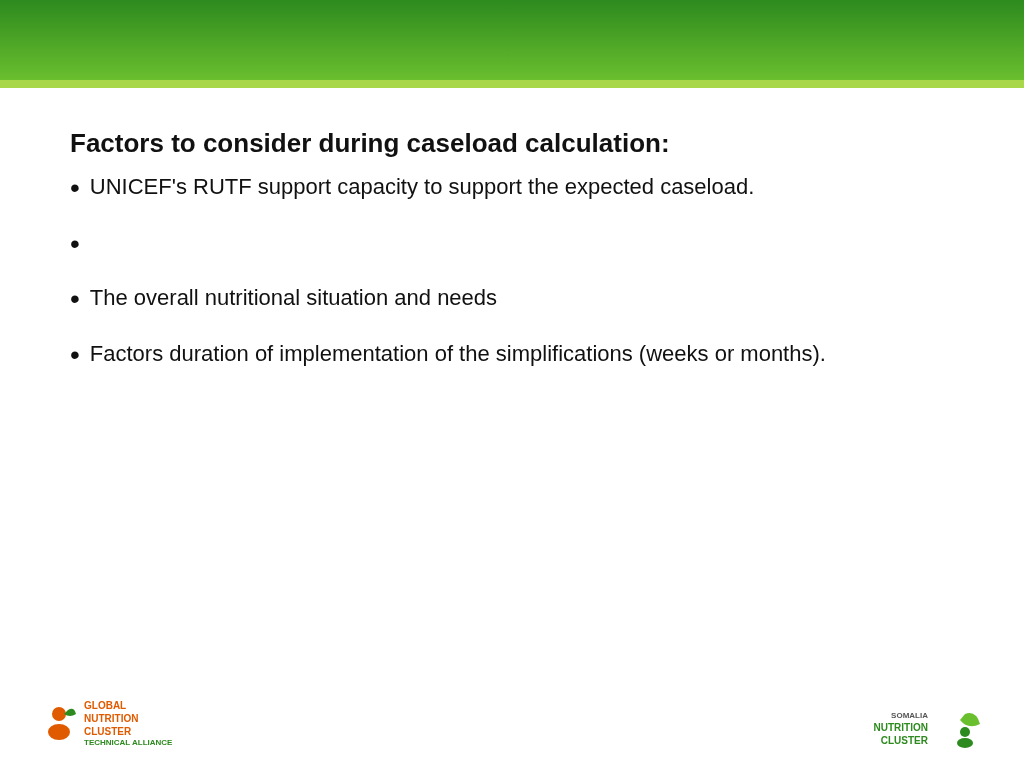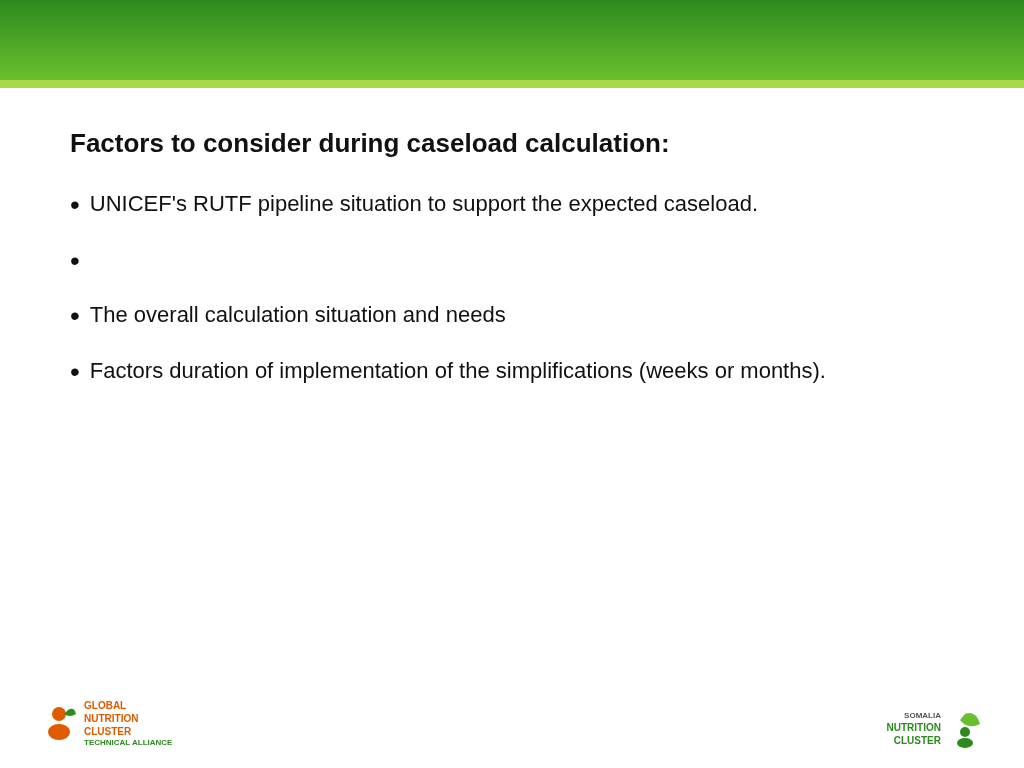--- a/index.html
+++ b/index.html
@@ -36,21 +36,21 @@
 
     
     .content {
       padding: 40px 70px 30px 70px;
     }
 
     .heading {
       font-size: 26px;
       font-weight: 900;
       color: #111111;
-      margin-bottom: 29px;
+      margin-bottom: 12px;
       font-family: Arial, sans-serif;
     }
 
     .bullet-list {
       list-style: none;
       padding: 0;
     }
 
     .bullet-list li {
       display: flex;
@@ -109,21 +109,21 @@
 
     .logo-left-text .ta {
       color: #2d8a1e;
       font-size: 8px;
     }
 
     
     .logo-right {
       display: flex;
       align-items: center;
-      gap: 5px;
+      gap: 18px;
     }
 
     .logo-right-text {
       font-size: 9px;
       font-weight: bold;
       color: #555;
       line-height: 1.3;
       text-transform: uppercase;
       text-align: right;
     }
@@ -158,28 +158,28 @@
   <div class="top-bar"></div>
   <div class="accent-line"></div>
 
   <div class="content">
 
     <div class="heading">Factors to consider during caseload calculation:</div>
 
     <ul class="bullet-list">
     <li>
           <span class="bullet-dot">•</span>
-          <span class="bullet-text">UNICEF's RUTF pipeline situation to support the expected caseload.</span>
+          <span class="bullet-text">UNICEF's RUTF support capacity to support the expected caseload.</span>
         </li>
         <li>
           <span class="bullet-dot">•</span>
         </li>
         <li>
           <span class="bullet-dot">•</span>
-          <span class="bullet-text">The overall calculation situation and needs</span>
+          <span class="bullet-text">The overall nutritional situation and needs</span>
         </li>
         <li>
           <span class="bullet-dot">•</span>
           <span class="bullet-text">Factors duration of implementation of the simplifications (weeks or months).</span>
         </li>
       </ul>
 
   </div>
 
   <div class="footer">

